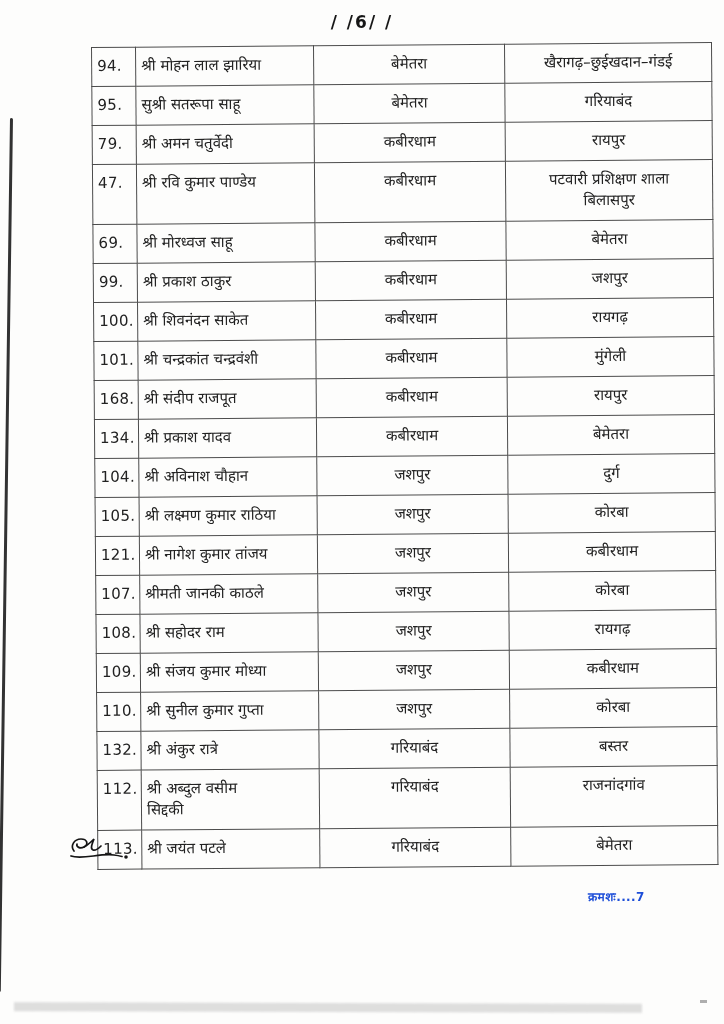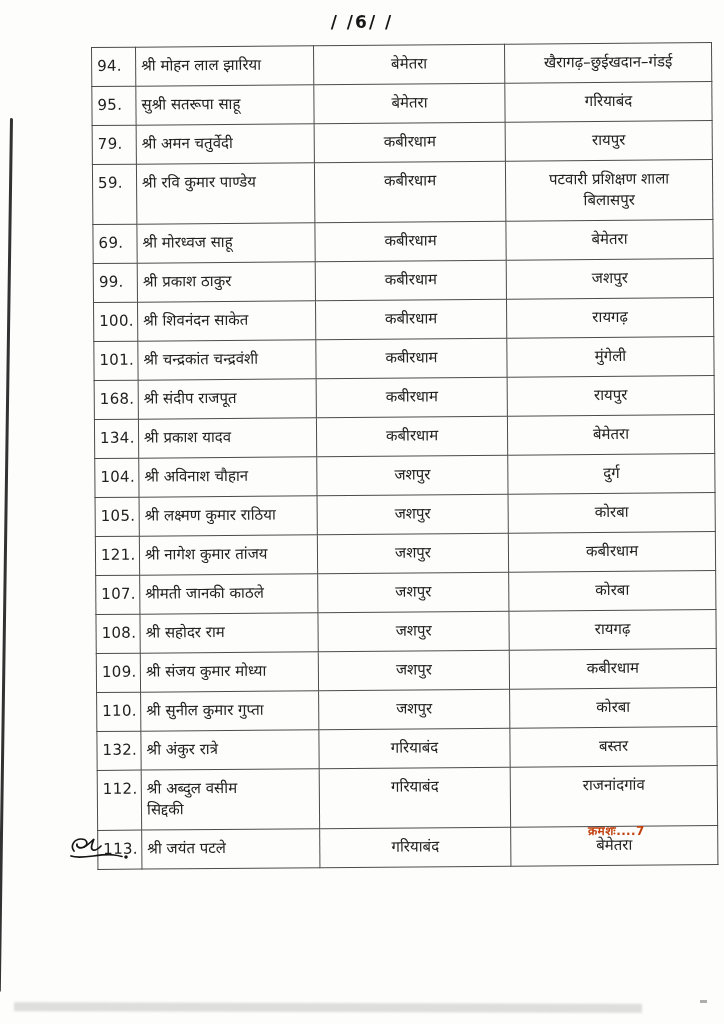--- a/index.html
+++ b/index.html
@@ -106,25 +106,25 @@
     white-space: pre-line;
   }
   .signature {
     position: absolute;
     left: 68px;
     top: 835px;
   }
   .continuation {
     position: absolute;
     left: 588px;
-    top: 822px;
+    top: 888px;
     width: 90px;
     font-size: 12px;
     font-weight: 600;
-    color: #c2410c;
+    color: #1d4ed8;
     letter-spacing: 0.4px;
   }
 </style>
 </head>
 <body>
 
 <div class="page-number">/ /6/ /</div>
 
 <div class="edge-streak"></div>
 
@@ -143,21 +143,21 @@
     <td class="c-from">बेमेतरा</td>
     <td class="c-to">गरियाबंद</td>
   </tr>
         <tr>
     <td class="c-sn">79.</td>
     <td class="c-name">श्री अमन चतुर्वेदी</td>
     <td class="c-from">कबीरधाम</td>
     <td class="c-to">रायपुर</td>
   </tr>
         <tr>
-    <td class="c-sn">59.</td>
+    <td class="c-sn">47.</td>
     <td class="c-name">श्री रवि कुमार पाण्डेय</td>
     <td class="c-from">कबीरधाम</td>
     <td class="c-to">पटवारी प्रशिक्षण शाला
 बिलासपुर</td>
   </tr>
         <tr>
     <td class="c-sn">69.</td>
     <td class="c-name">श्री मोरध्वज साहू</td>
     <td class="c-from">कबीरधाम</td>
     <td class="c-to">बेमेतरा</td>

